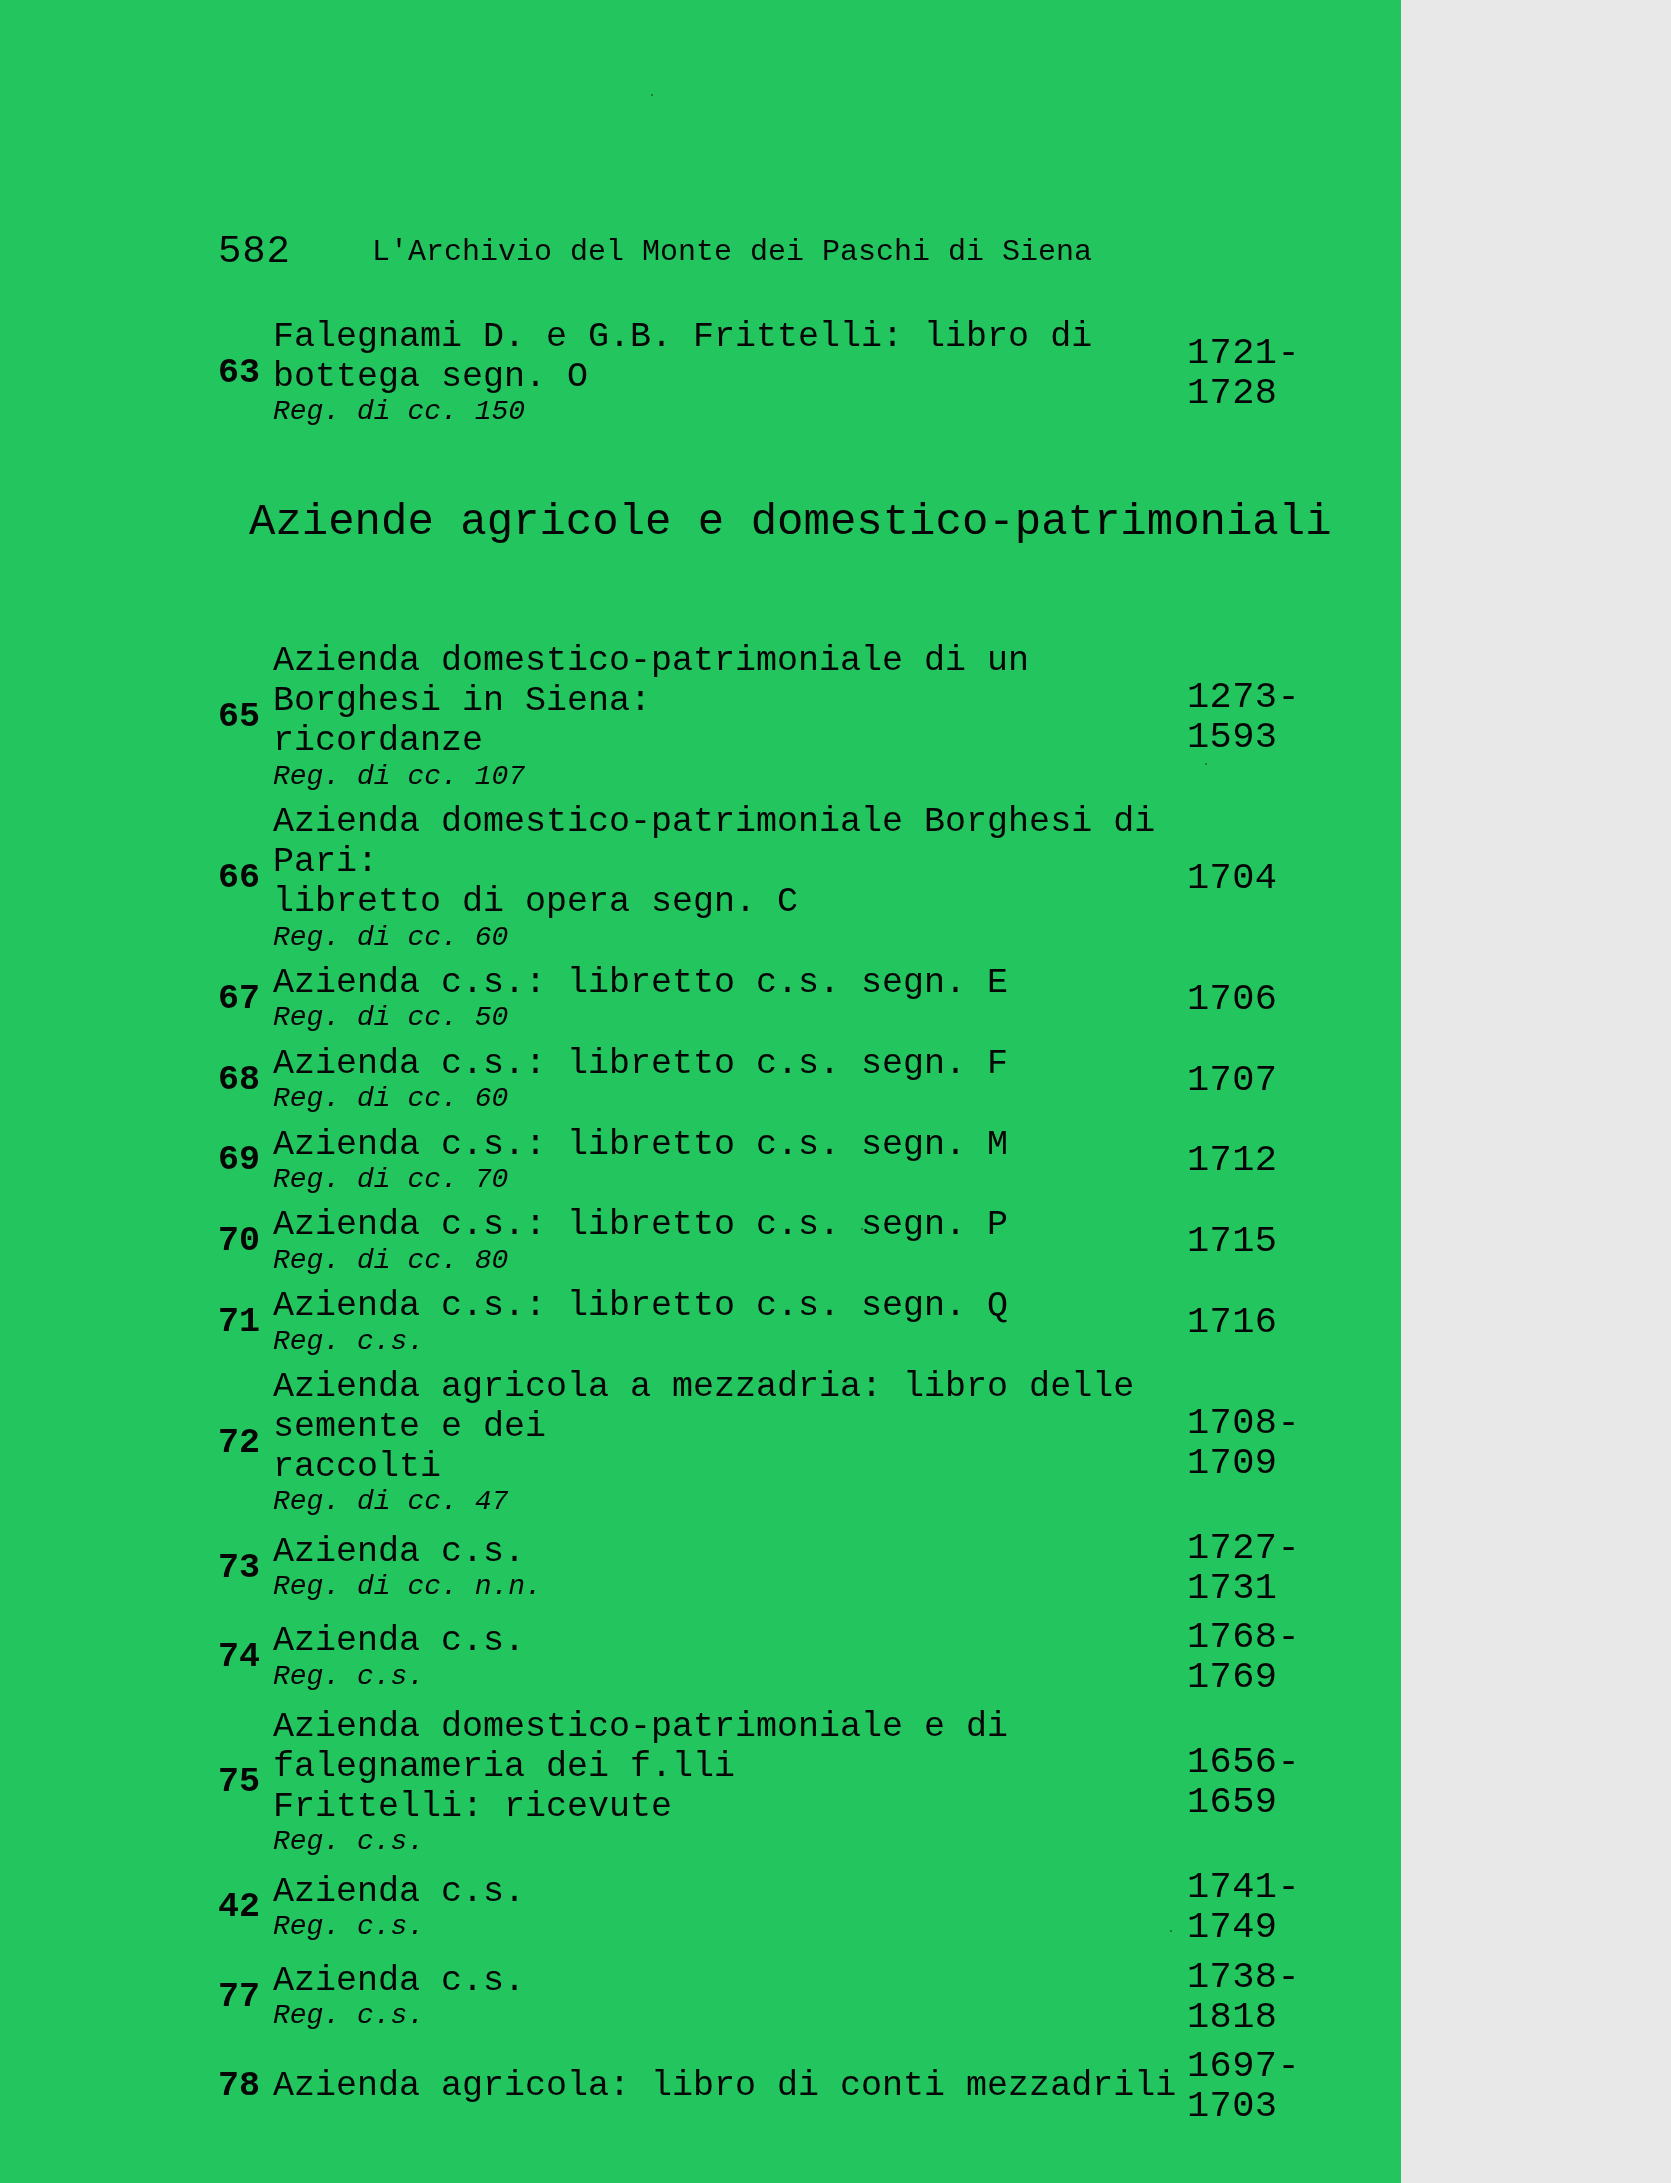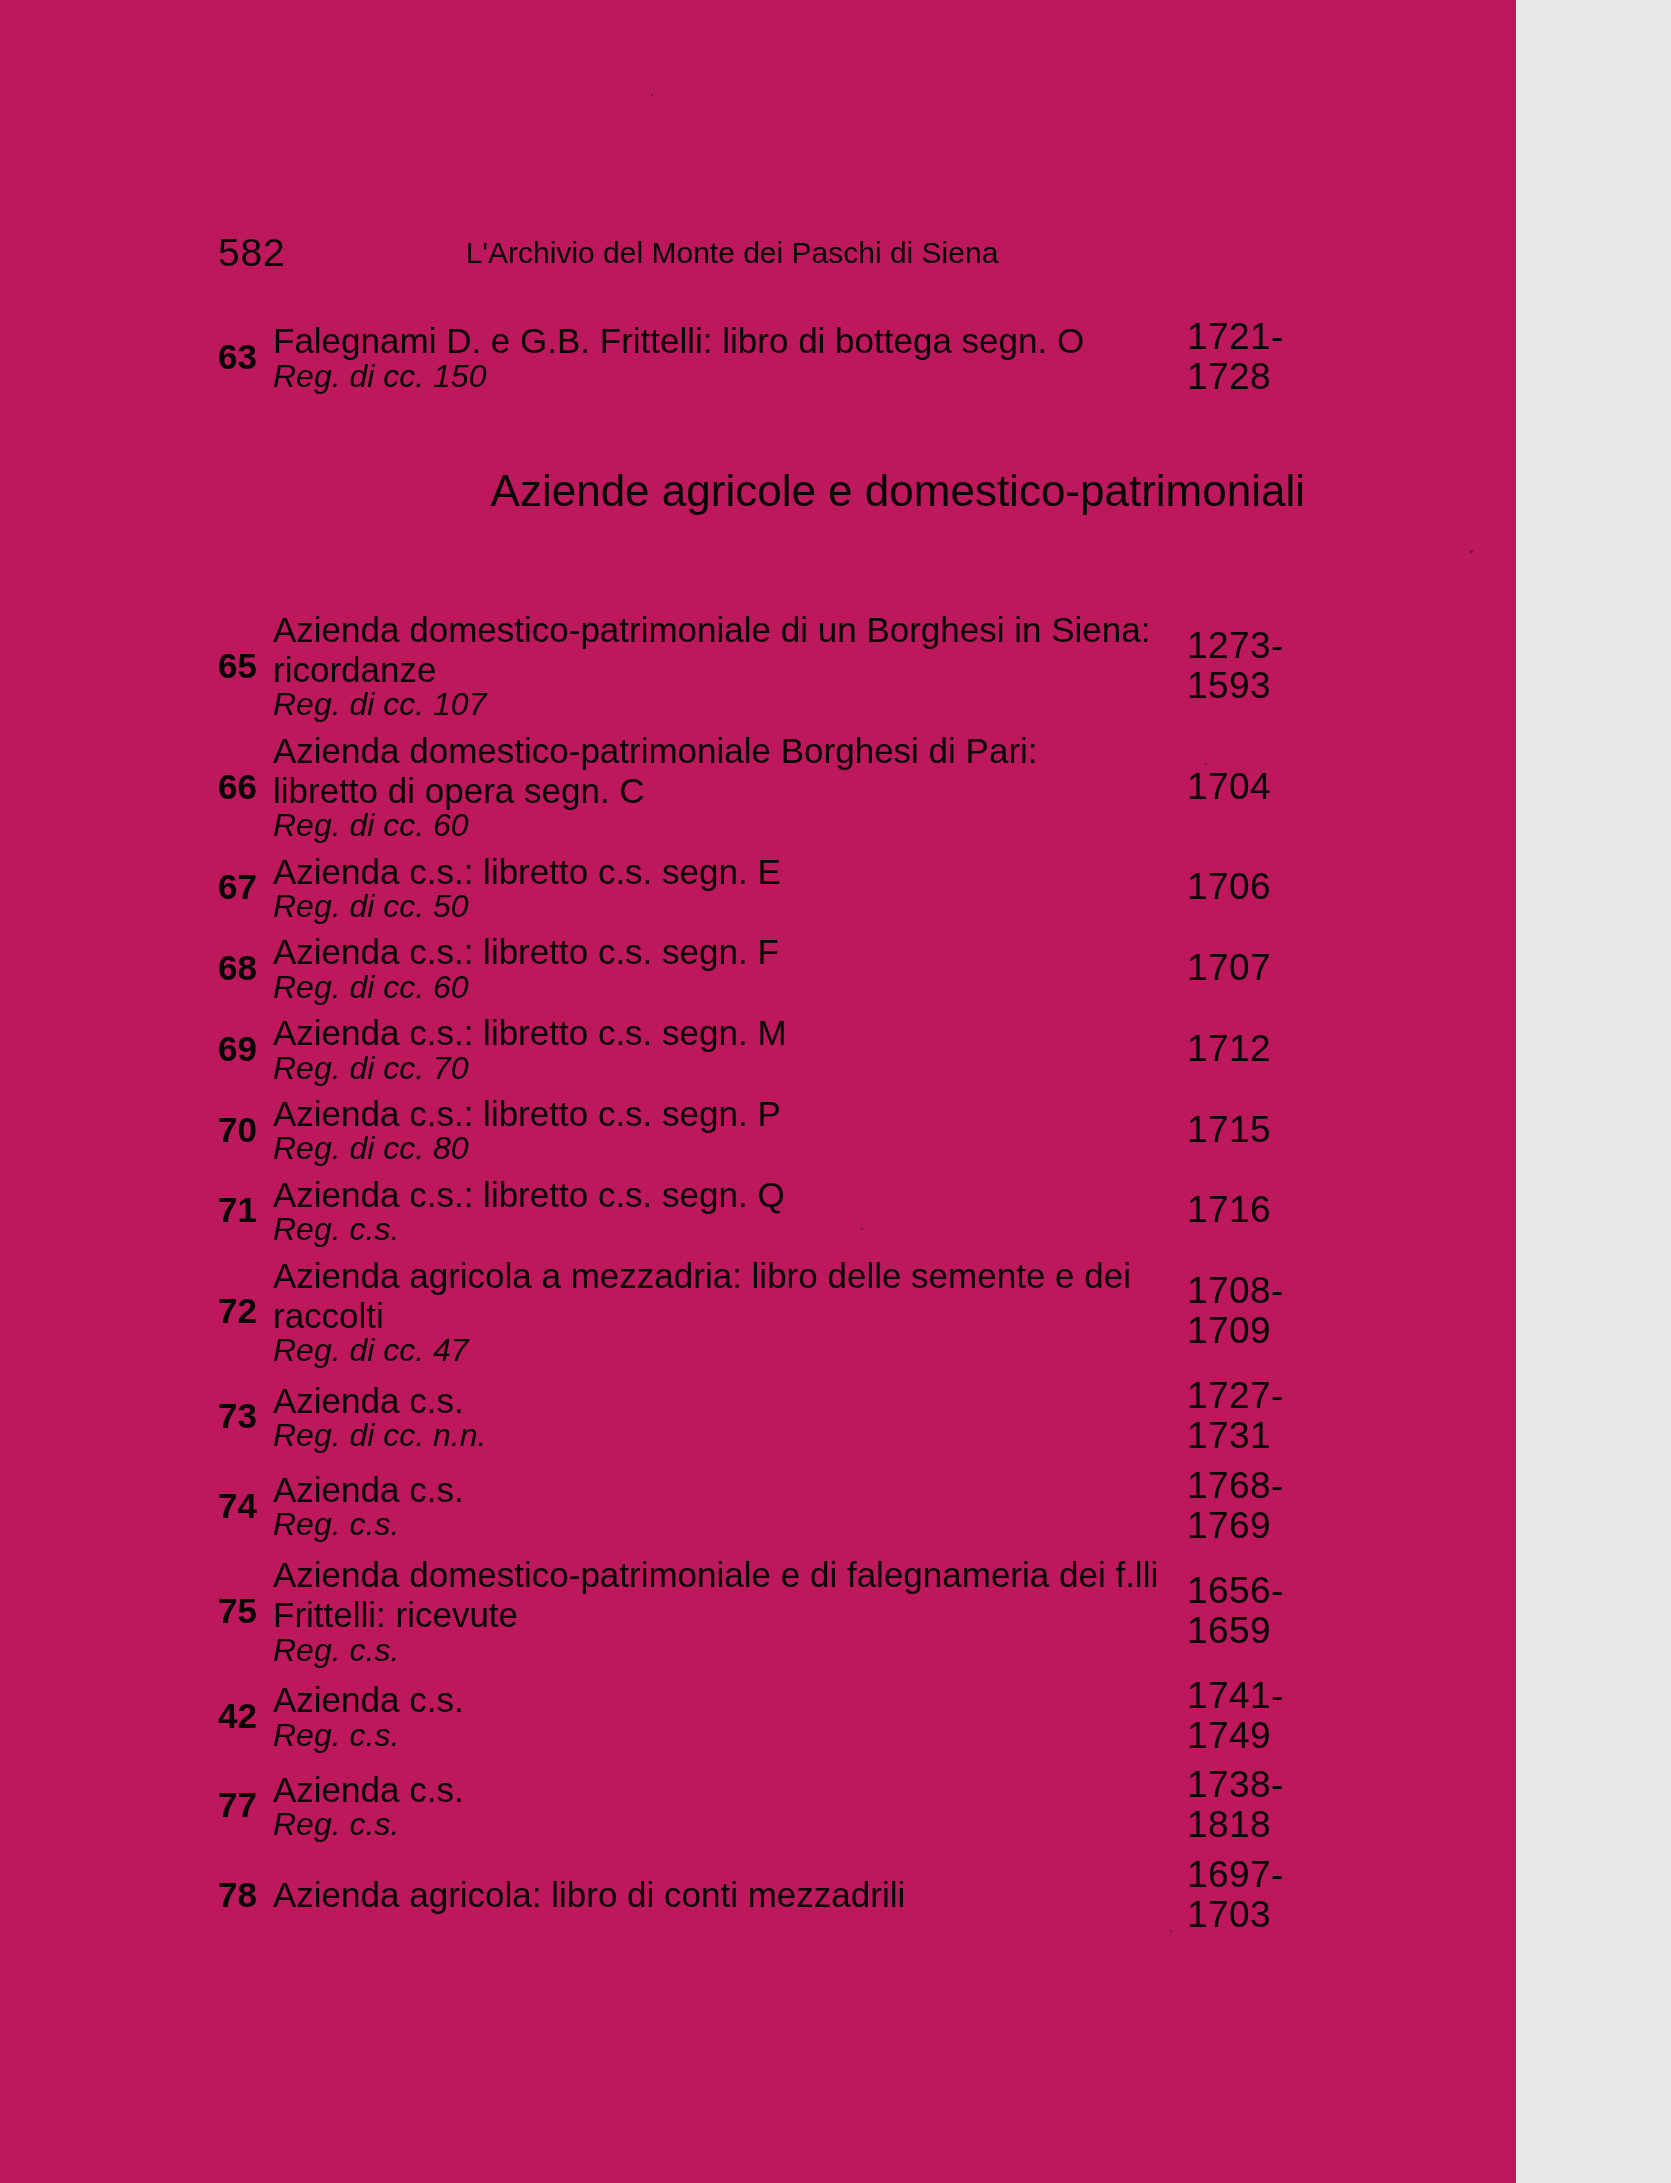--- a/index.html
+++ b/index.html
@@ -2,24 +2,24 @@
 <html style="font-size:12.5px"><head>
 <meta charset="utf-8">
 <style>
   html, body {
     margin: 0;
     padding: 0;
     background: #e8e8e8;
   }
   .page {
     position: relative;
-    width: 1516px;
+    width: 1401px;
     height: 2183px;
-    background: #be185d;
-    font-family: Liberation Sans, sans-serif;
+    background: #22c55e;
+    font-family: Liberation Mono, monospace;
     color: #060606;
     overflow: hidden;
   }
   .content {
     position: absolute;
     left: 218px;
     top: 232px;
     width: 1118px;
   }
   
@@ -71,21 +71,21 @@
     width: 914px;
     flex: 0 0 914px;
   }
   .entry-title {
     font-size: 35px;
     line-height: 40px;
     white-space: pre-line;
   }
   .entry-reg {
     font-style: italic;
-    font-size: 32px;
+    font-size: 28px;
     line-height: 33px;
     margin-top: -1.6px;
   }
   .entry-dates {
     flex: 1 1 auto;
     font-size: 37px;
     line-height: 40px;
     letter-spacing: 0.4px;
   }
   

